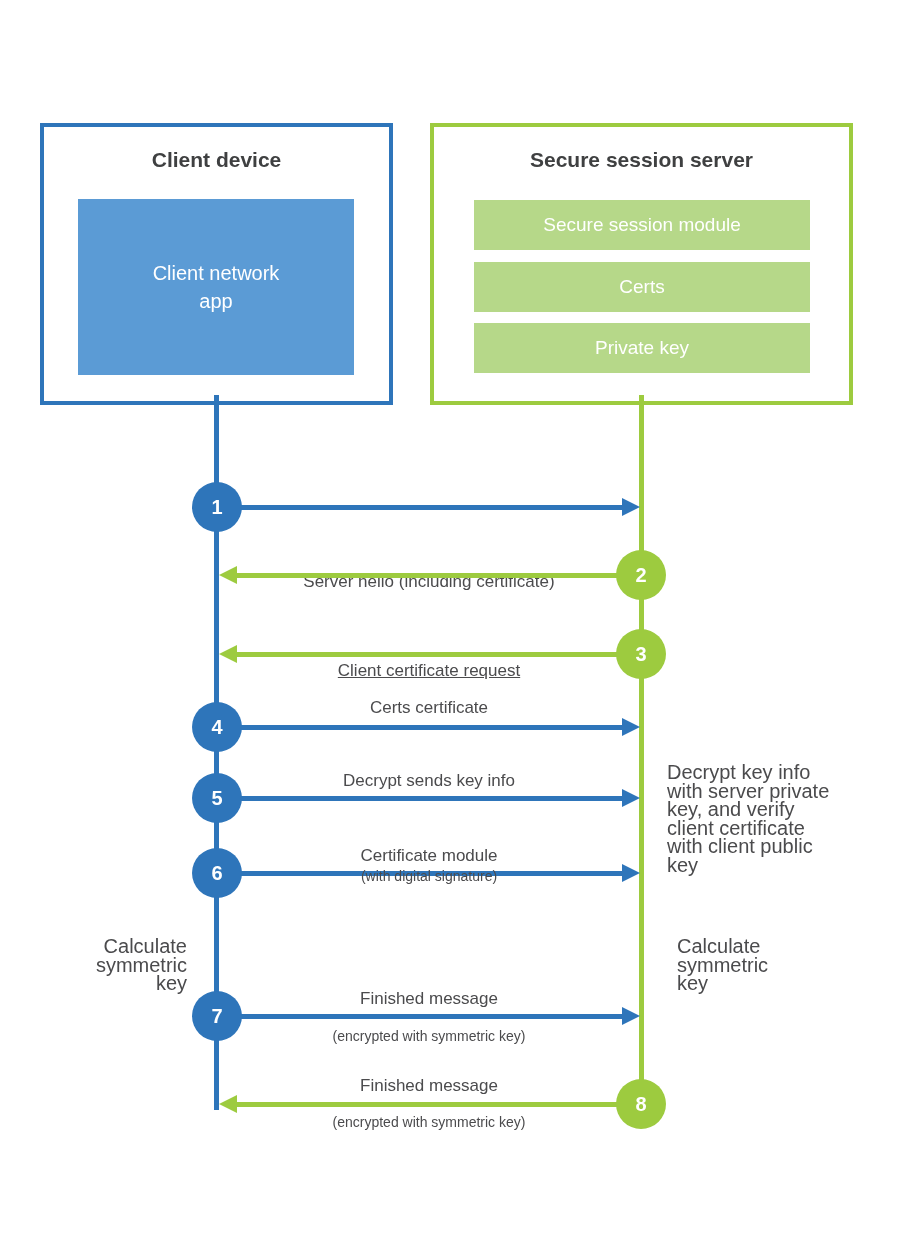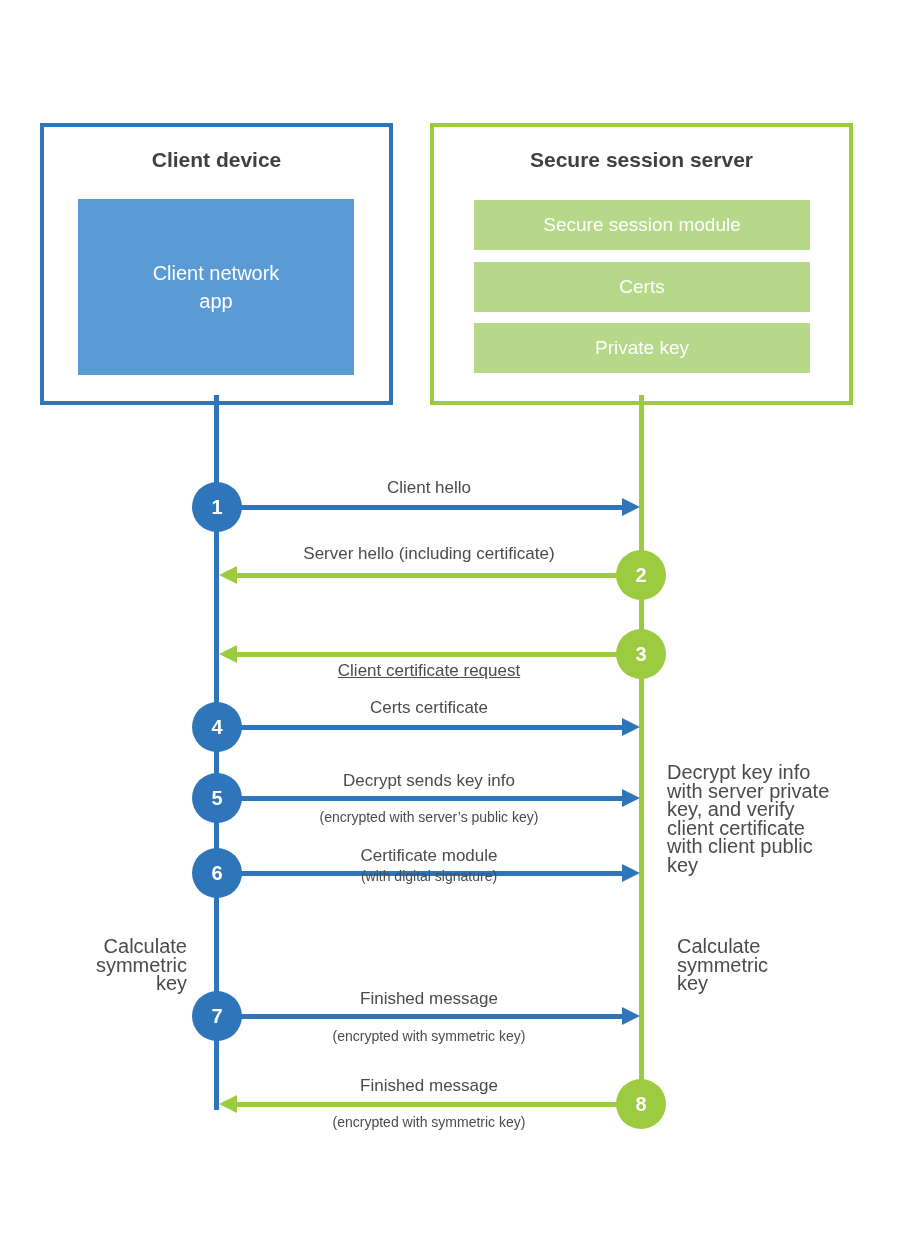--- a/index.html
+++ b/index.html
@@ -92,44 +92,42 @@
       <span>Certs</span>
     </div>
     <div class="module-bar" id="bar2">
       <span>Private key</span>
     </div>
   </div>
 
   <div class="vline" id="clientLine"></div>
   <div class="vline" id="serverLine"></div>
 
-  <div class="msg" style="top:478px;">Client hello</div>
   <div class="aline blue" style="top:505px;"></div>
   <div class="ahead right" style="top:498px;"></div>
   <div class="circle blue" style="top:482px;">1</div>
 
-  <div class="msg" style="top:544px;">Server hello (including certificate)</div>
+  <div class="msg" style="top:572px;">Server hello (including certificate)</div>
   <div class="aline green" style="top:573px;"></div>
   <div class="ahead left" style="top:566px;"></div>
   <div class="circle green" style="top:550px;">2</div>
 
   <div class="msg" style="top:661px;text-decoration:underline;">Client certificate request</div>
   <div class="aline green" style="top:652px;"></div>
   <div class="ahead left" style="top:645px;"></div>
   <div class="circle green" style="top:629px;">3</div>
 
   <div class="msg" style="top:698px;">Certs certificate</div>
   <div class="aline blue" style="top:725px;"></div>
   <div class="ahead right" style="top:718px;"></div>
   <div class="circle blue" style="top:702px;">4</div>
 
   <div class="msg" style="top:771px;">Decrypt sends key info</div>
   <div class="aline blue" style="top:796px;"></div>
   <div class="ahead right" style="top:789px;"></div>
-  <div class="sub" style="top:809px;">(encrypted with server’s public key)</div>
   <div class="circle blue" style="top:773px;">5</div>
 
   <div class="msg" style="top:846px;">Certificate module</div>
   <div class="aline blue" style="top:871px;"></div>
   <div class="ahead right" style="top:864px;"></div>
   <div class="sub" style="top:868px;">(with digital signature)</div>
   <div class="circle blue" style="top:848px;">6</div>
 
   <div class="note" id="noteDecrypt">Decrypt key info with server private key, and verify client certificate with client public key</div>
   <div class="note" id="calcLeft">Calculate symmetric key</div>

